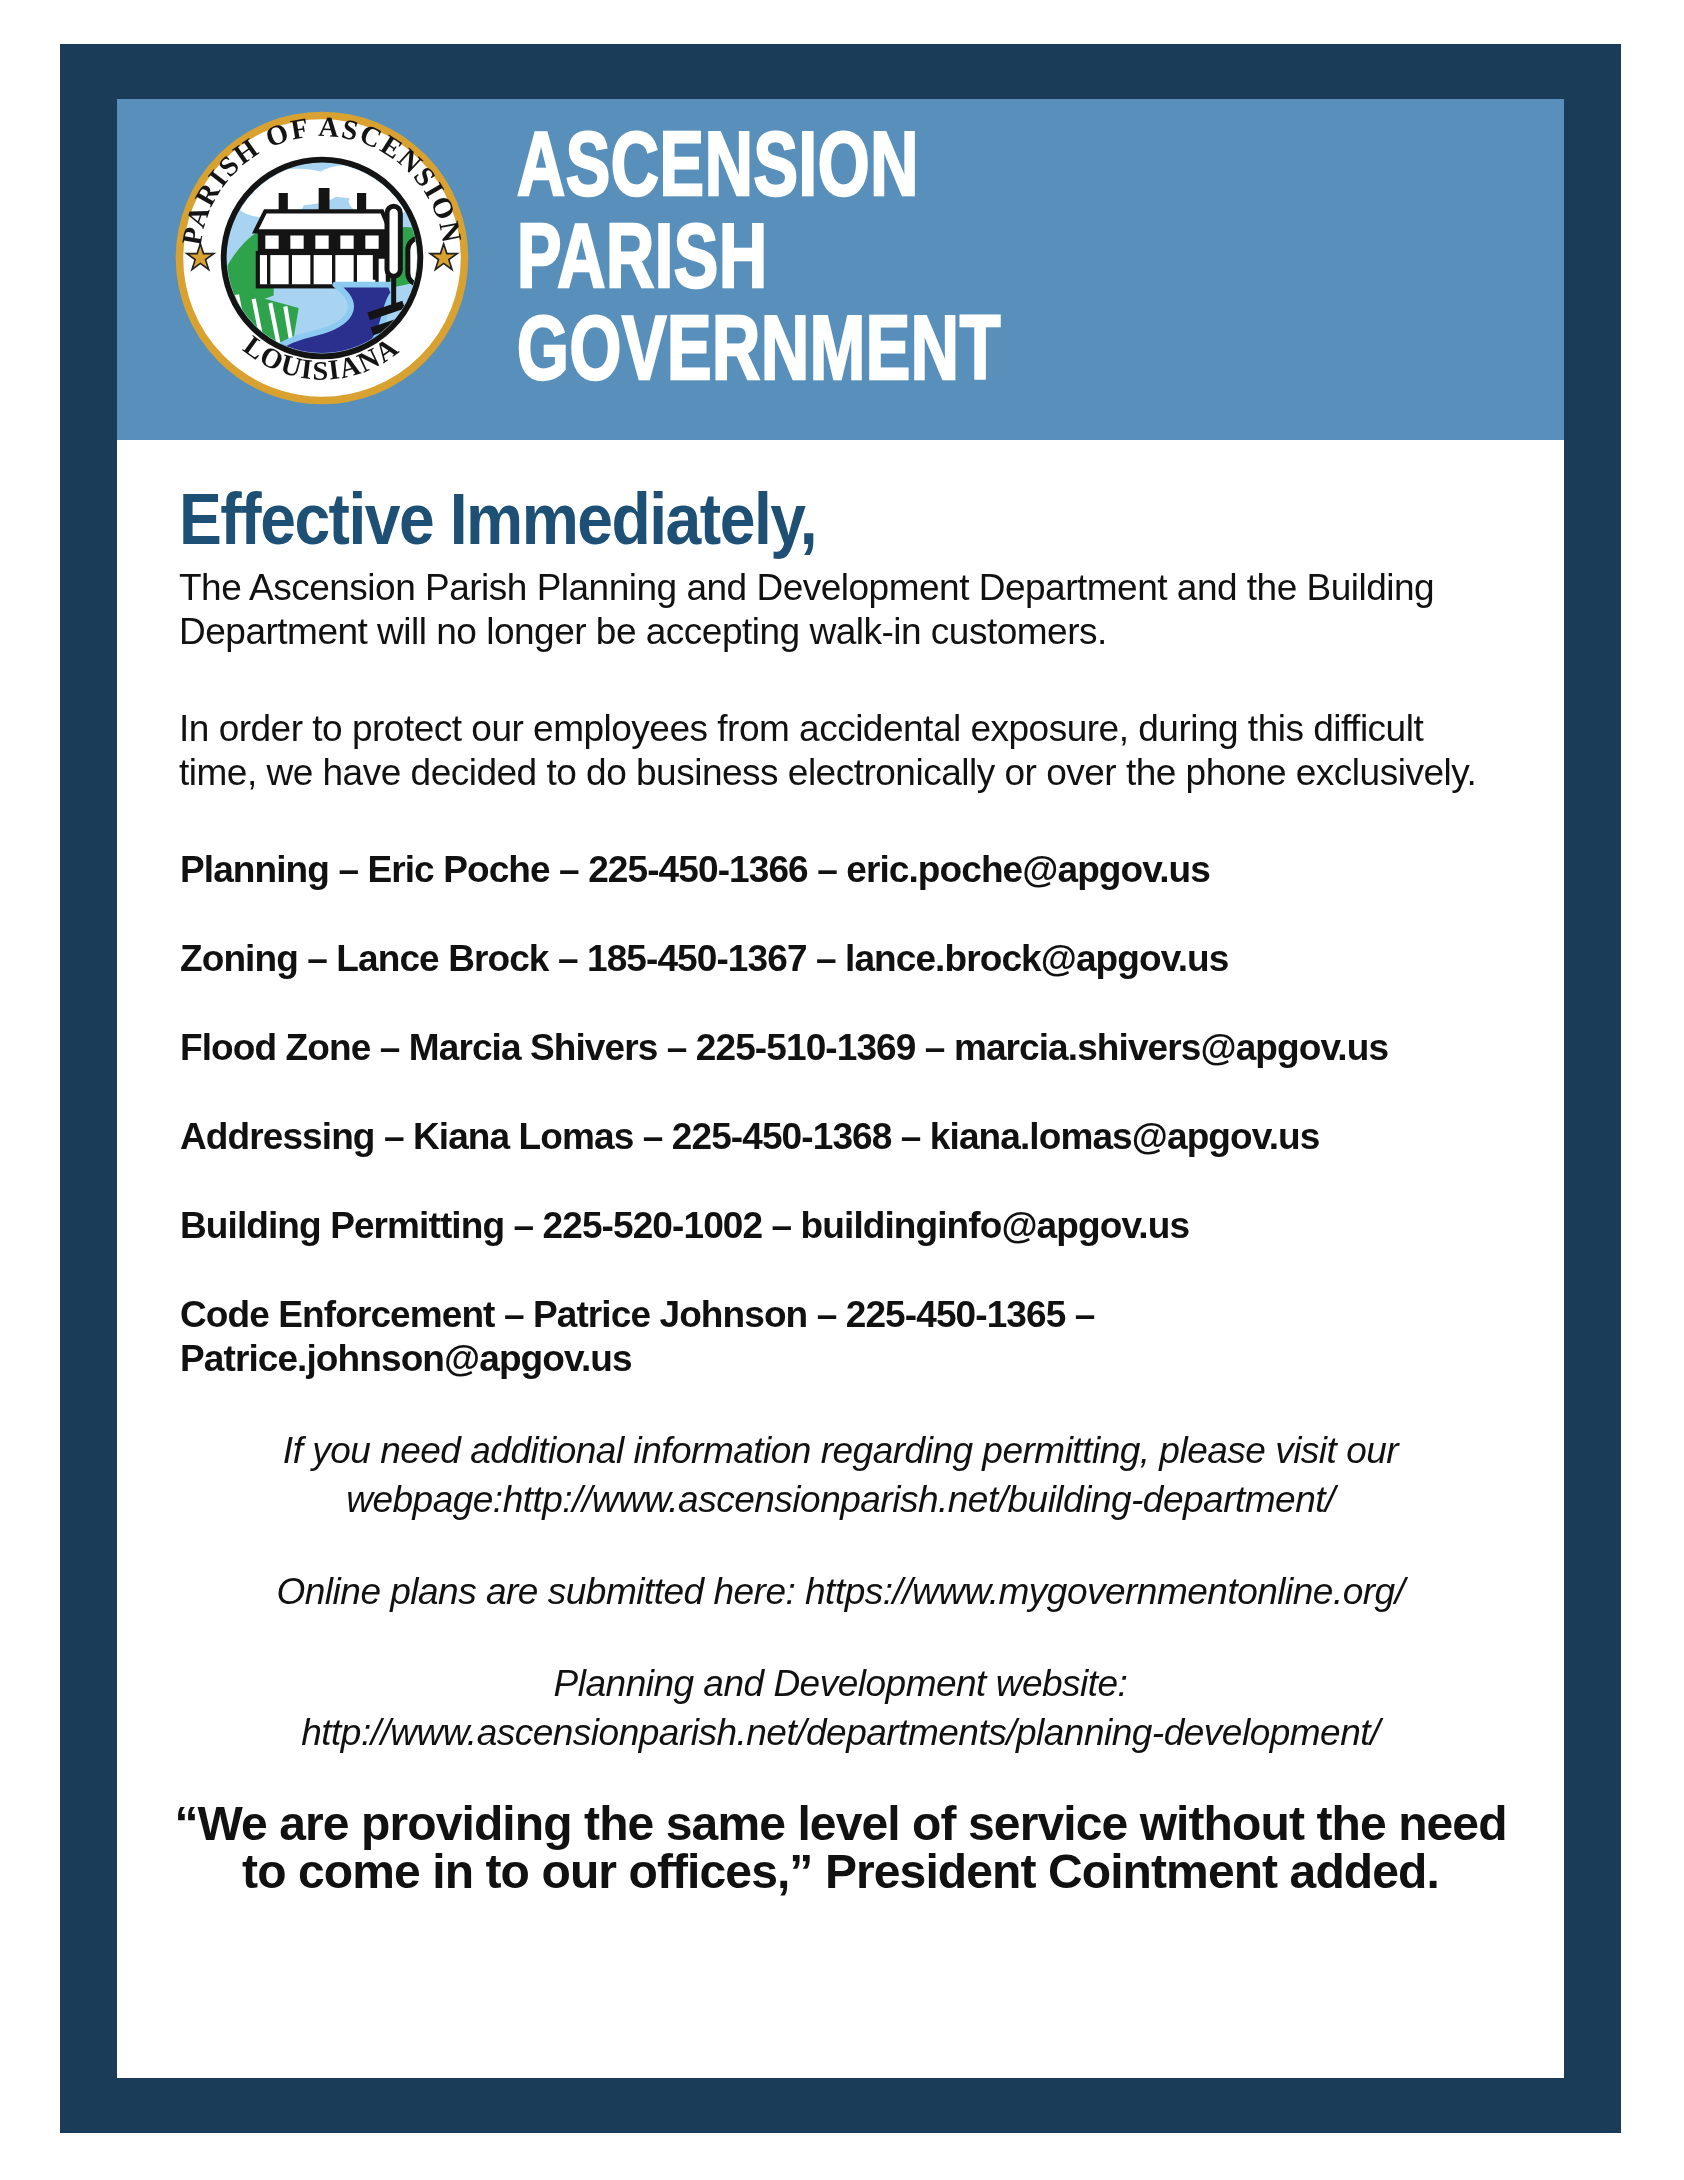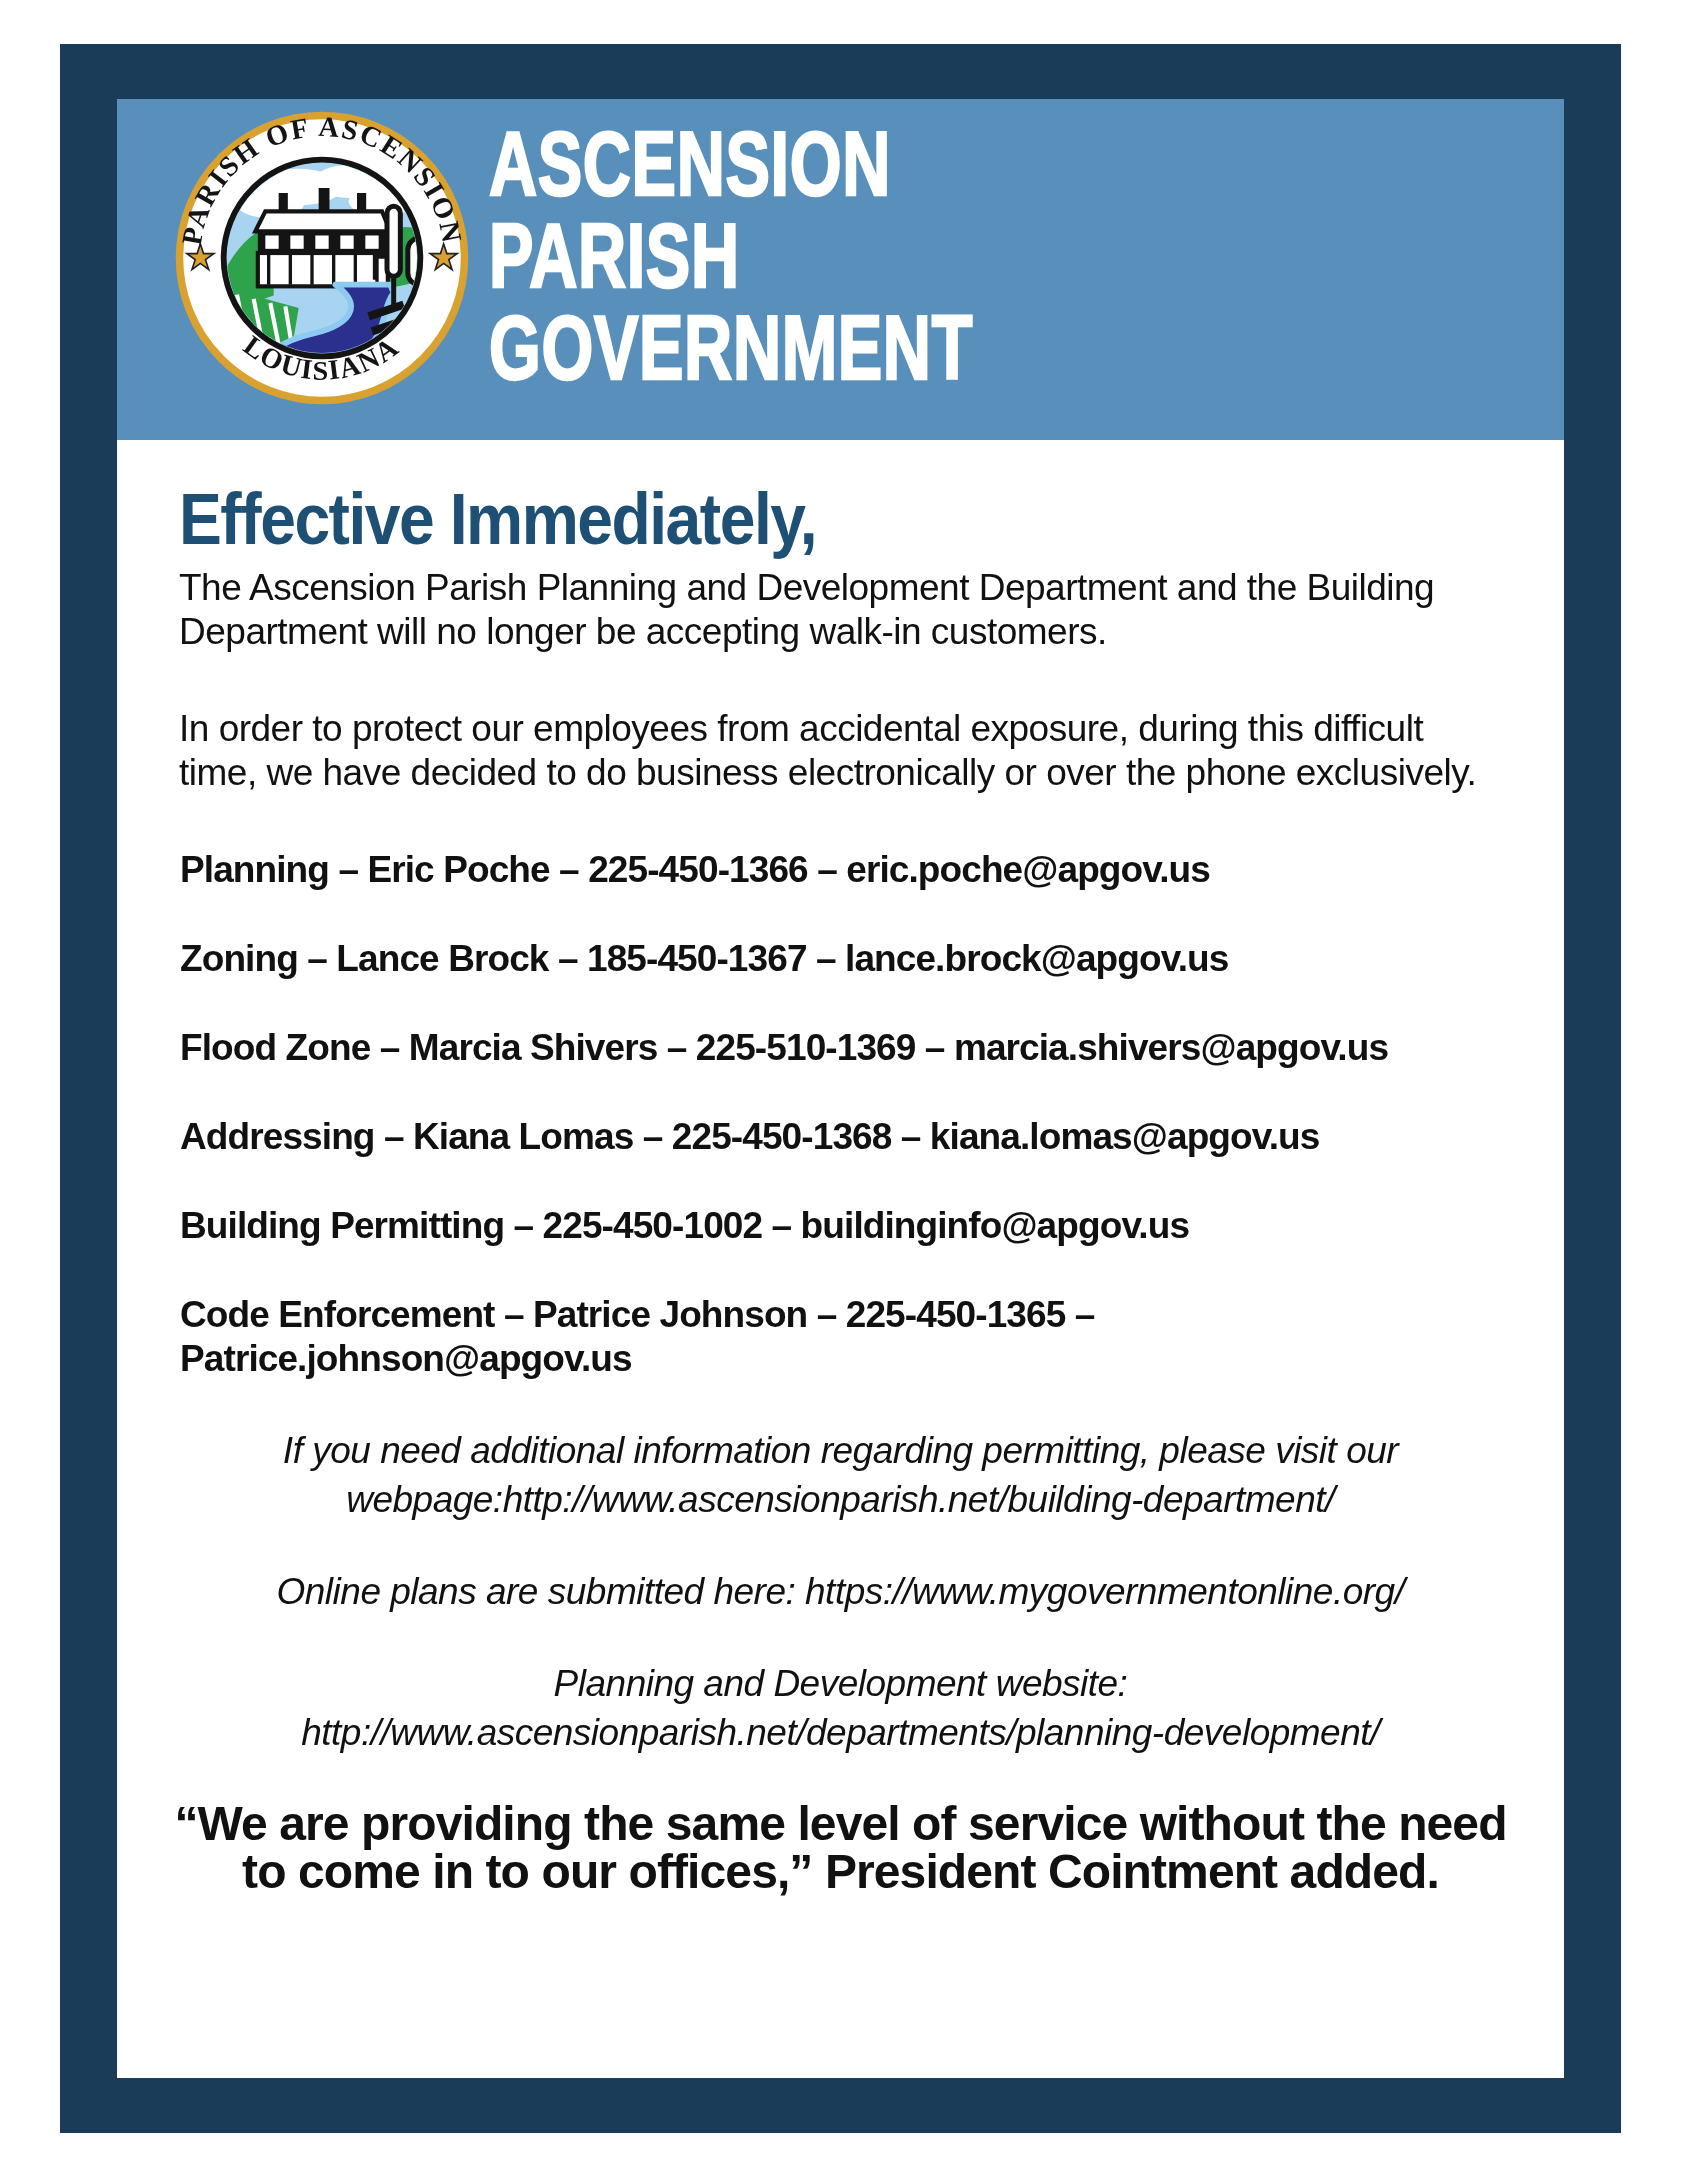--- a/index.html
+++ b/index.html
@@ -2,21 +2,21 @@
 <html style="font-size:13.6px"><head>
 <meta charset="utf-8">
 <style>
   html,body{margin:0;padding:0;background:#ffffff;}
   .page{position:relative;width:1685px;height:2181px;background:#ffffff;
         font-family:"Liberation Sans","DejaVu Sans",sans-serif;color:#111;}
   .frame{position:absolute;left:60px;top:44px;width:1561px;height:2089px;background:#1b3c58;}
   .inner{position:absolute;left:57px;top:55px;width:1447px;height:1979px;background:#ffffff;overflow:hidden;}
   .band{position:relative;height:341px;background:#5890bb;}
   .seal{position:absolute;left:55px;top:8.5px;width:300px;height:300px;}
-  .title{position:absolute;left:372px;top:19px;width:937px;}
+  .title{position:absolute;left:400px;top:19px;width:937px;}
   .title-line{font-size:90px;line-height:92px;font-weight:700;color:#ffffff;
               letter-spacing:0.9px;transform:scaleX(0.74);transform-origin:0 50%;
               -webkit-text-stroke:2.6px #ffffff;white-space:nowrap;}
   .content{position:relative;padding:0 62px;}
   .heading{margin:37px 0 5.1px;font-size:73px;line-height:1.15;font-weight:700;color:#1e4f75;
            letter-spacing:-1.7px;transform:scaleX(0.88);transform-origin:0 0;white-space:nowrap;}
   .para{font-size:37px;line-height:44px;letter-spacing:-0.5px;margin:0 0 53px;}
   .para:nth-of-type(3){margin-bottom:34px;}
   .contact{font-weight:700;font-size:37px;line-height:44px;letter-spacing:-0.9px;margin:0 1px 45px;}
   .notice{text-align:center;font-size:37px;line-height:49px;letter-spacing:-0.5px;margin:12px 0 43px;font-style:italic;}
@@ -119,21 +119,21 @@
       <div class="content">
         <h1 class="heading">Effective Immediately,</h1>
 
         <p class="para">The Ascension Parish Planning and Development Department and the Building Department will no longer be accepting walk-in customers.</p>
         <p class="para">In order to protect our employees from accidental exposure, during this difficult time, we have decided to do business electronically or over the phone exclusively.</p>
 
         <p class="contact">Planning – Eric Poche – 225-450-1366 – eric.poche@apgov.us</p>
         <p class="contact">Zoning – Lance Brock – 185-450-1367 – lance.brock@apgov.us</p>
         <p class="contact">Flood Zone – Marcia Shivers – 225-510-1369 – marcia.shivers@apgov.us</p>
         <p class="contact">Addressing – Kiana Lomas – 225-450-1368 – kiana.lomas@apgov.us</p>
-        <p class="contact">Building Permitting – 225-450-1002 – buildinginfo@apgov.us</p>
+        <p class="contact">Building Permitting – 225-520-1002 – buildinginfo@apgov.us</p>
         <p class="contact">Code Enforcement – Patrice Johnson – 225-450-1365 – Patrice.johnson@apgov.us</p>
 
         <p class="notice">If you need additional information regarding permitting, please visit our webpage:http://www.ascensionparish.net/building-department/</p>
         <p class="notice">Online plans are submitted here: https://www.mygovernmentonline.org/</p>
         <p class="notice">Planning and Development website: http://www.ascensionparish.net/departments/planning-development/</p>
 
         <p class="quote">“We are providing the same level of service without the need to come in to our offices,” President Cointment added.</p>
       </div>
 
     </div>

